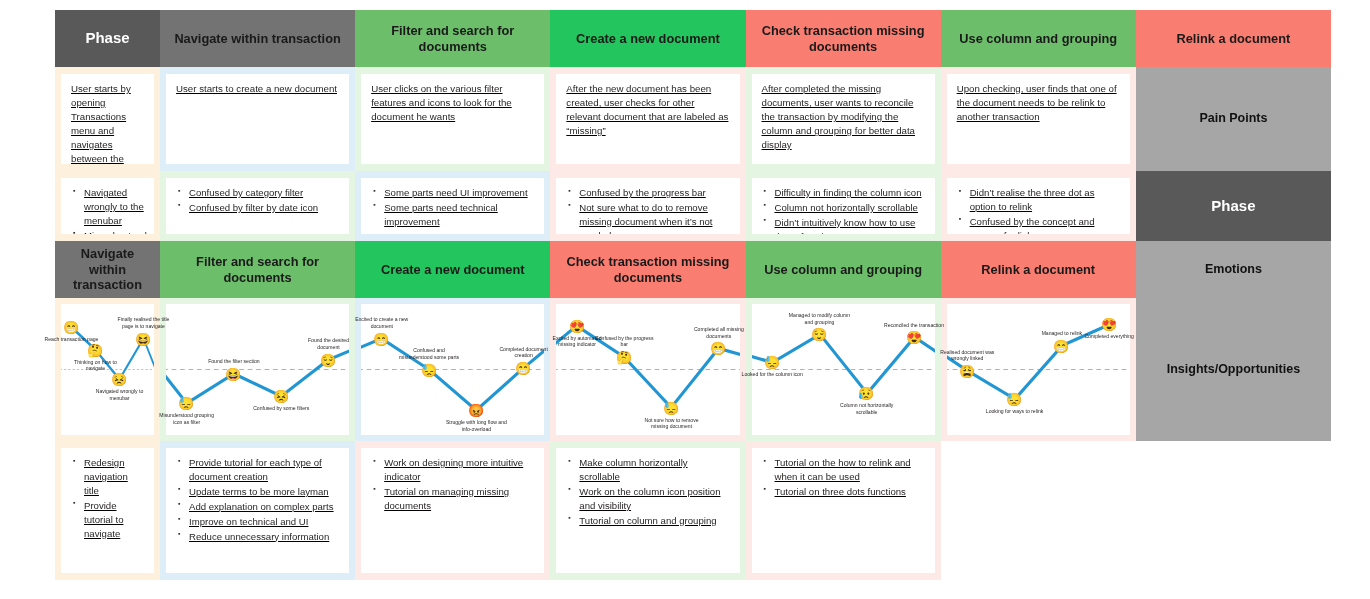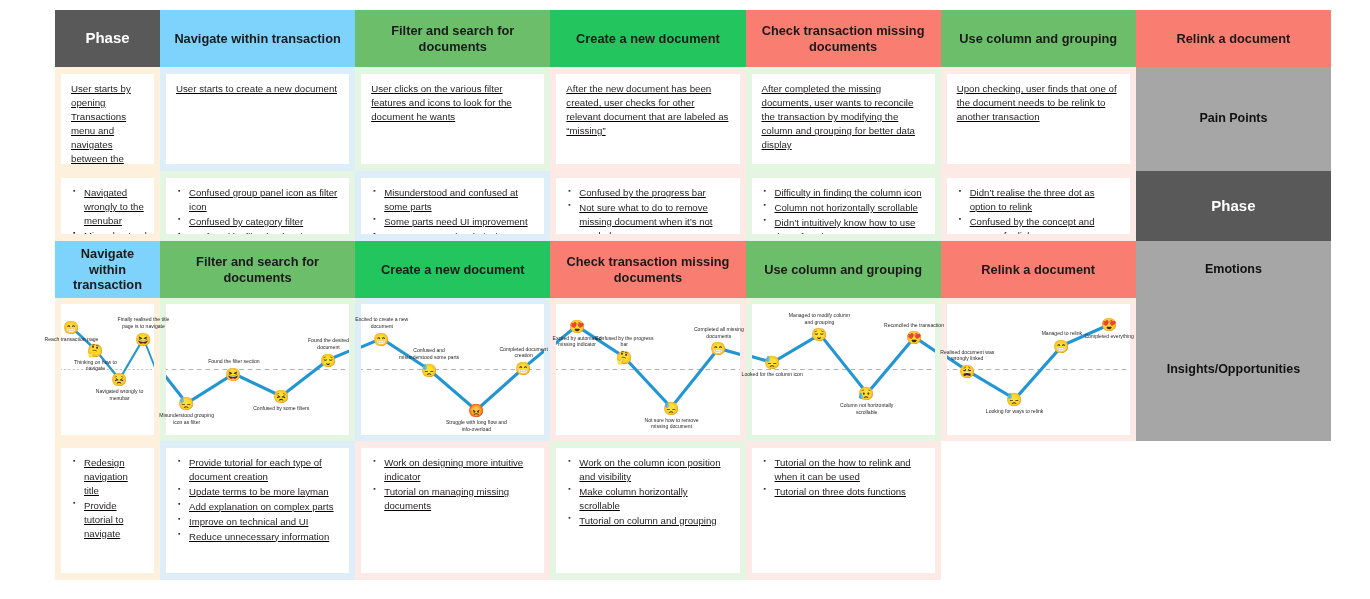--- a/index.html
+++ b/index.html
@@ -107,21 +107,21 @@
     color: #231f20;
     width: 62px;
     z-index: 4;
     pointer-events: none;
   }
   
   .t-orange { background: #fdf1dd; }
   .t-green  { background: #e4f6e2; }
   .t-blue   { background: #ddeef8; }
   .t-red    { background: #fdeae7; }
-  .h-orange { background: #7dd3fc; }
+  .h-orange { background: #737373; }
   .h-green  { background: #6cbe6a; }
   .h-blue   { background: #22c55e; }
   .h-red    { background: #fa7d71; }
 </style>
 </head>
 <body>
 
 <div id="canvas">
   <div class="map">
 
@@ -158,30 +158,28 @@
           <ul>
             <li>Navigated wrongly to the menubar</li>
             <li>Misunderstood the navigation title design and intention</li>
             <li>Used to the old tab format, need tutorial to introduce the new</li>
           </ul>
         </div>
       </div>
     <div class="body-cell t-green">
         <div class="card clipped">
           <ul>
-            <li>Confused group panel icon as filter icon</li>
             <li>Confused by category filter</li>
             <li>Confused by filter by date icon</li>
           </ul>
         </div>
       </div>
     <div class="body-cell t-blue">
         <div class="card clipped">
           <ul>
-            <li>Misunderstood and confused at some parts</li>
             <li>Some parts need UI improvement</li>
             <li>Some parts need technical improvement</li>
           </ul>
         </div>
       </div>
     <div class="body-cell t-red">
         <div class="card clipped">
           <ul>
             <li>Confused by the progress bar</li>
             <li>Not sure what to do to remove missing document when it’s not needed</li>
@@ -340,22 +338,22 @@
         <div class="card">
           <ul>
             <li>Work on designing more intuitive indicator</li>
             <li>Tutorial on managing missing documents</li>
           </ul>
         </div>
       </div>
     <div class="body-cell t-green">
         <div class="card">
           <ul>
+            <li>Make column horizontally scrollable</li>
             <li>Work on the column icon position and visibility</li>
-            <li>Make column horizontally scrollable</li>
             <li>Tutorial on column and grouping</li>
           </ul>
         </div>
       </div>
     <div class="body-cell t-red">
         <div class="card">
           <ul>
             <li>Tutorial on the how to relink and when it can be used</li>
             <li>Tutorial on three dots functions</li>
           </ul>

